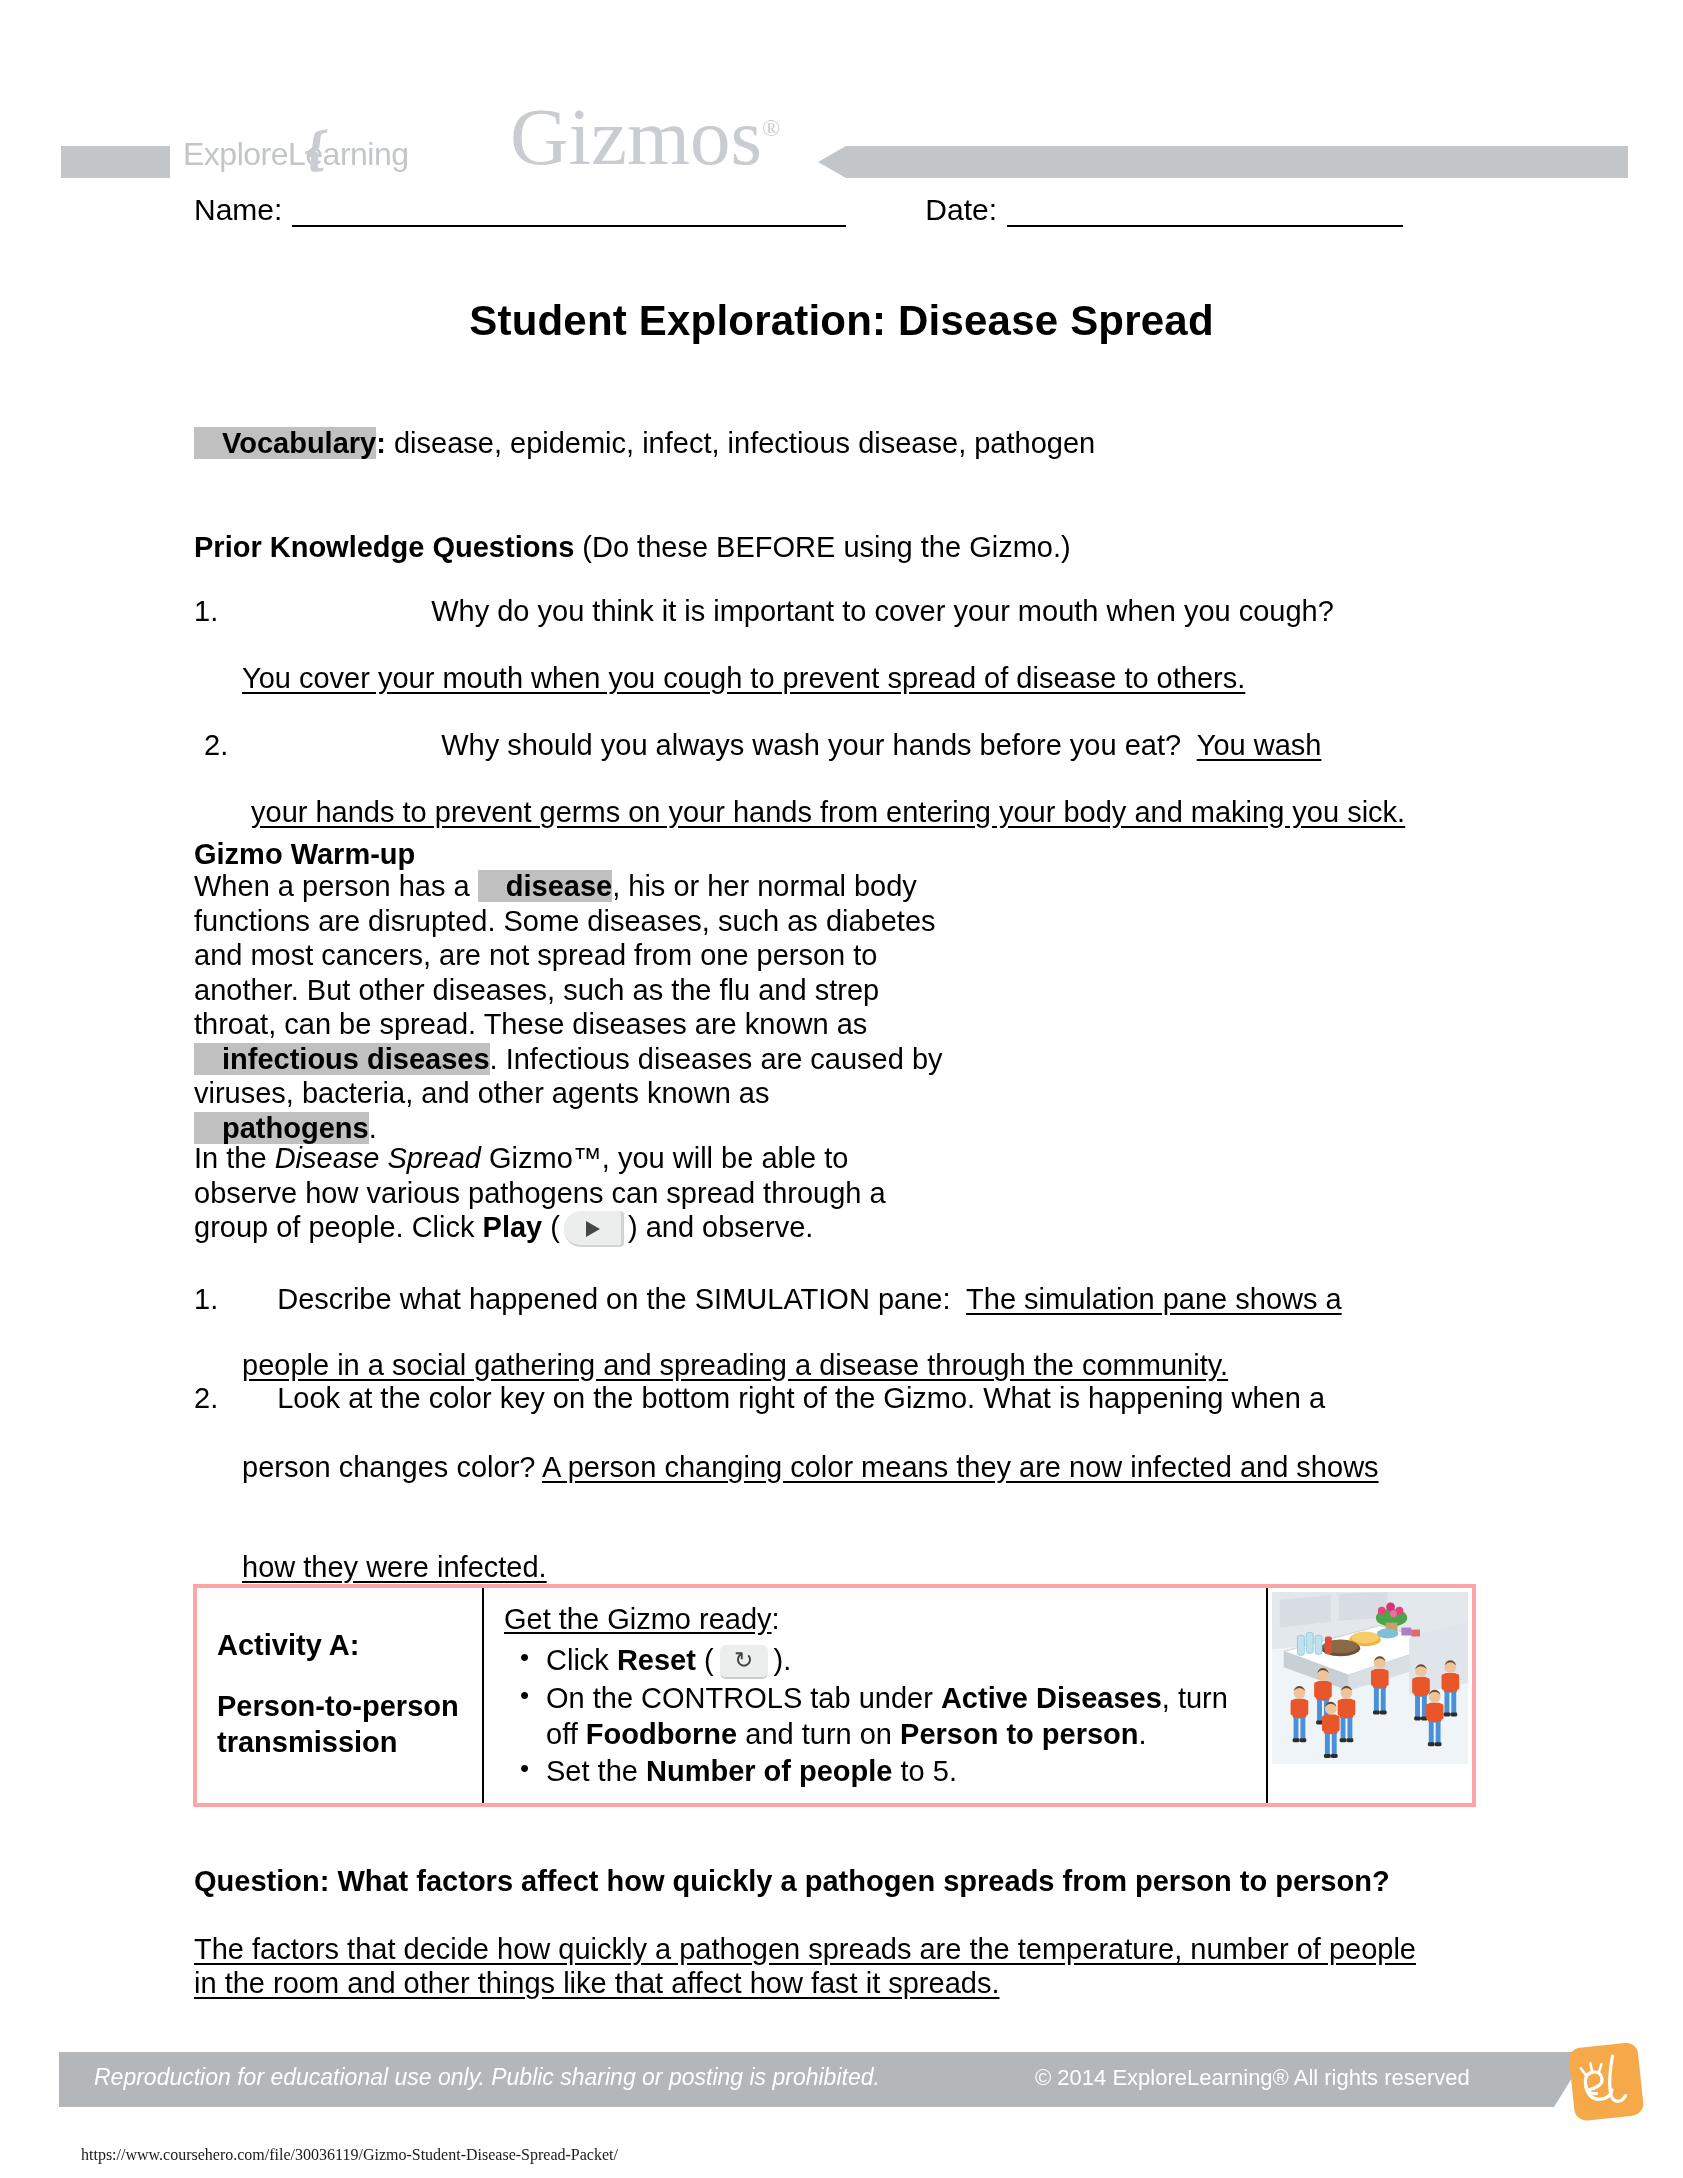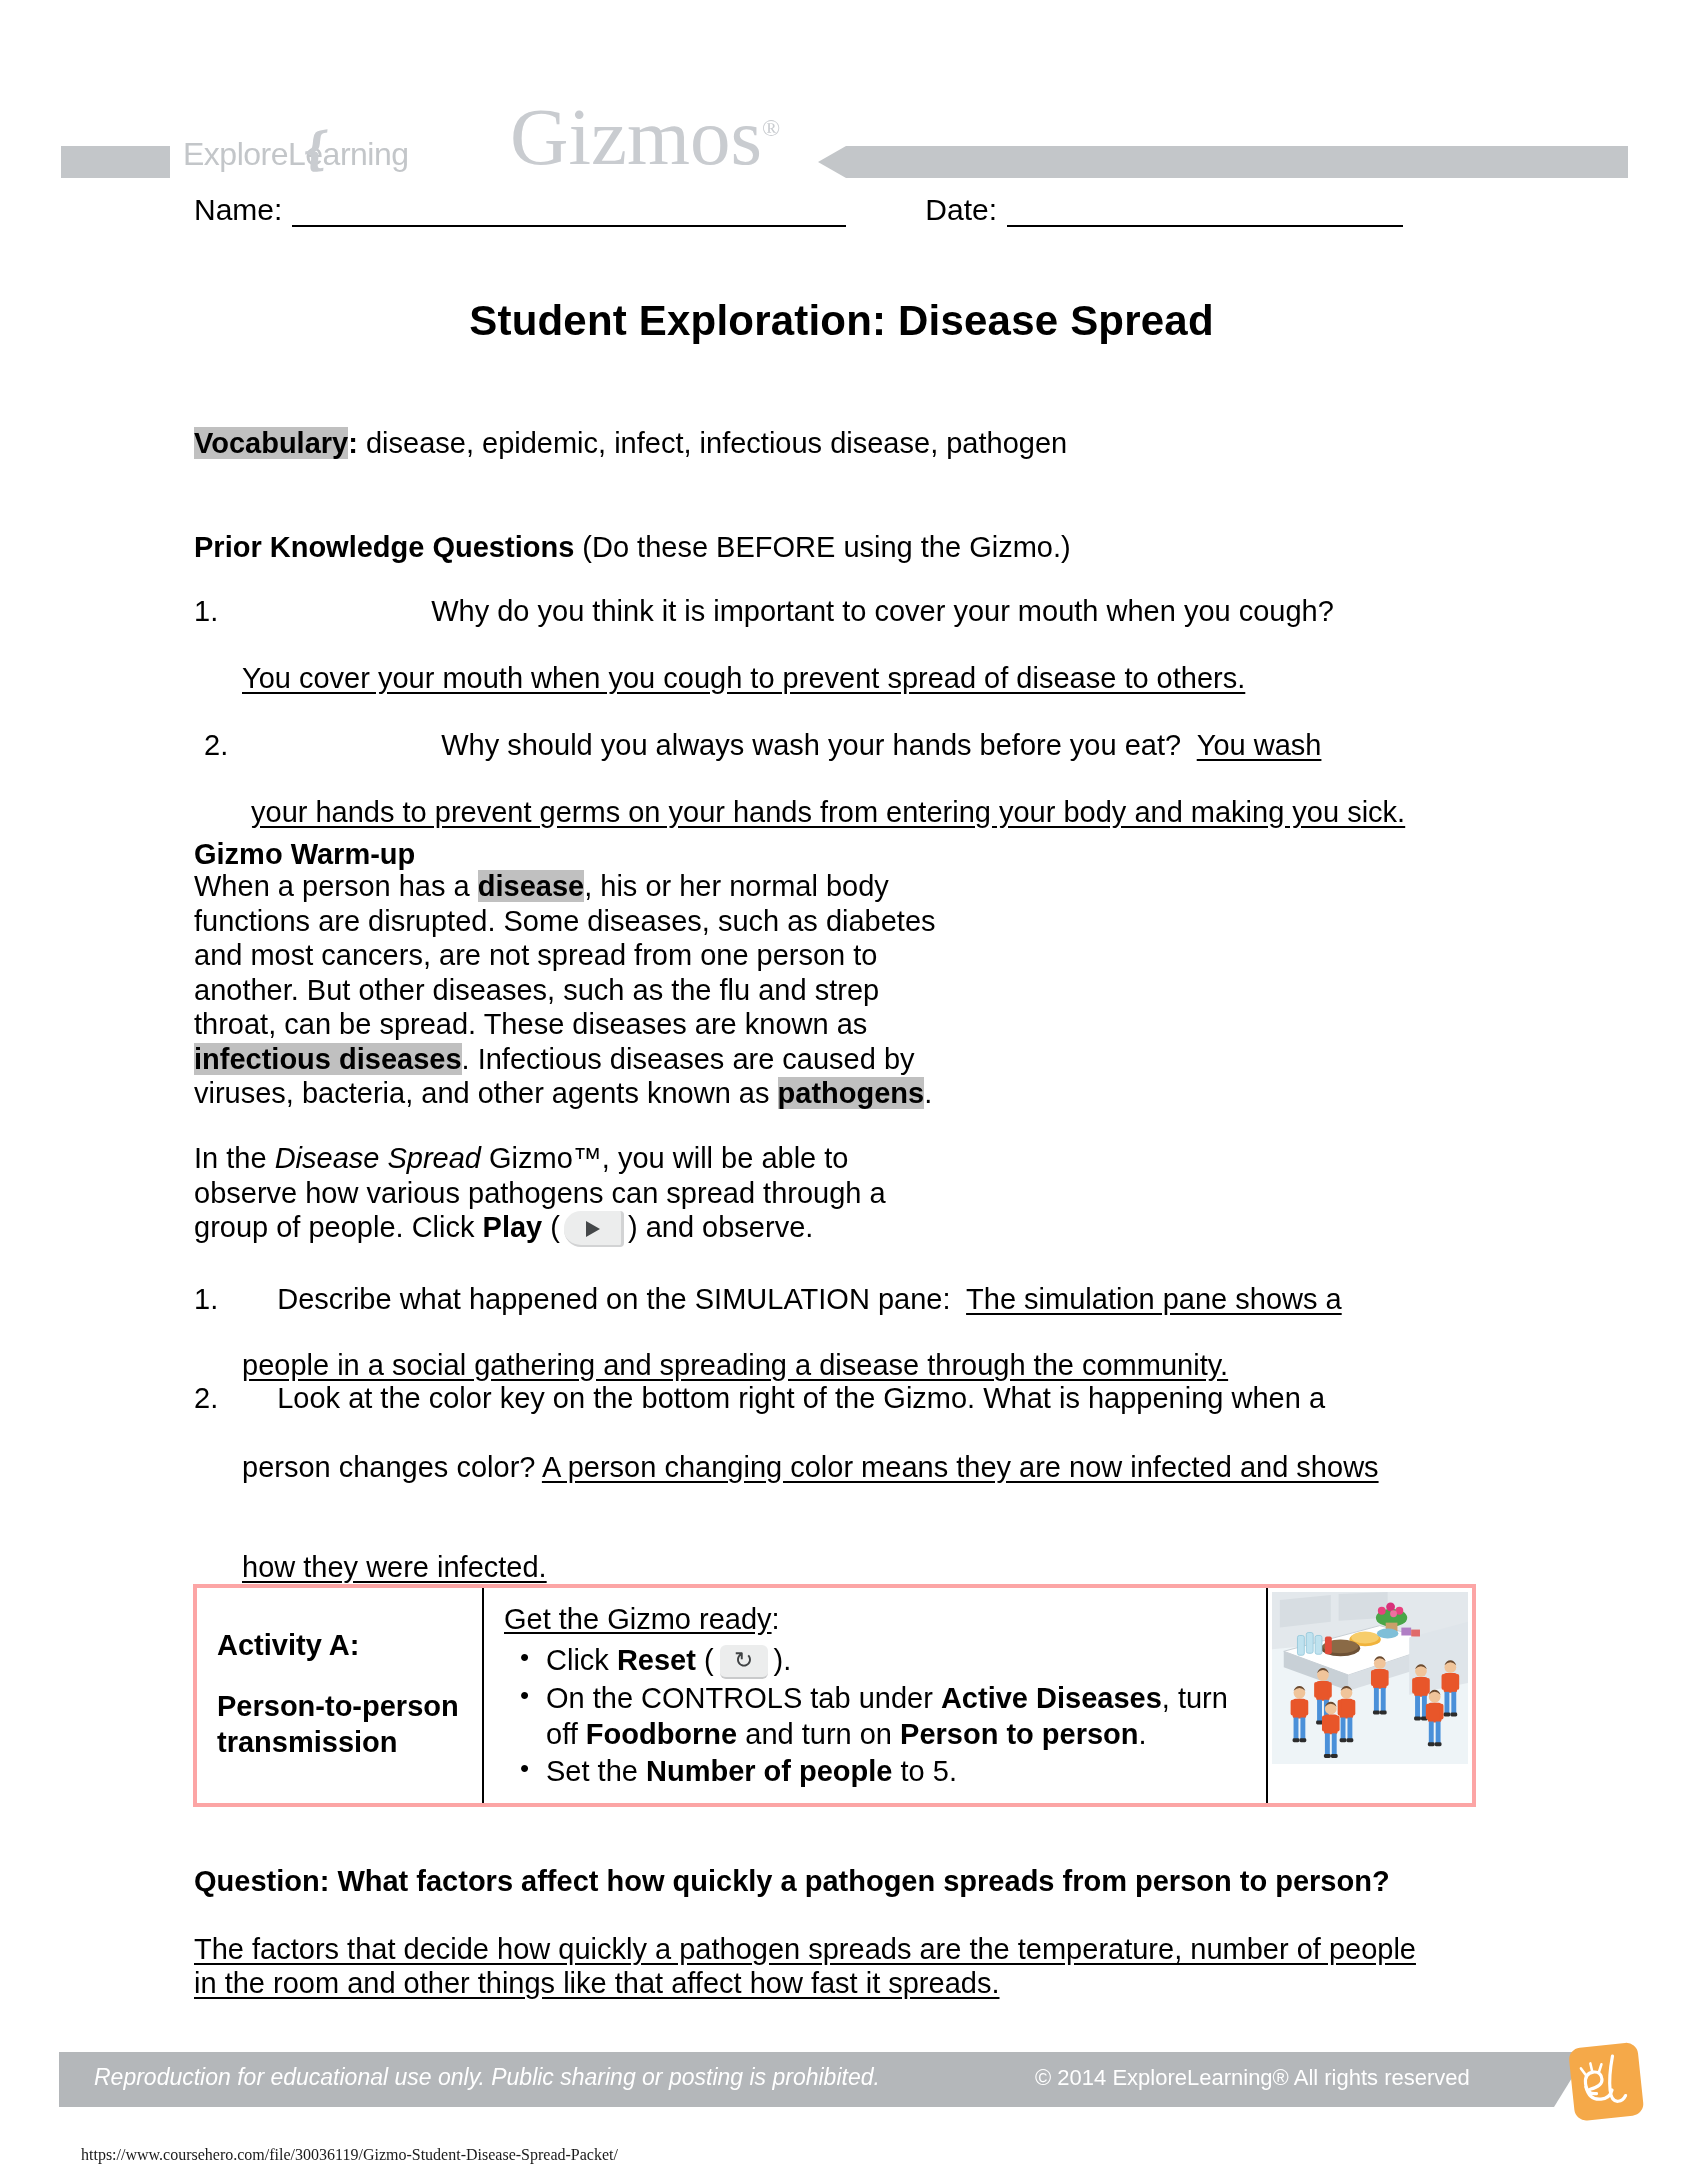--- a/index.html
+++ b/index.html
@@ -126,20 +126,21 @@
 
   .blk {
     position: absolute;
     font-size: 29px;
     line-height: 1.19;
   }
 
   .hl {
     background: #c0c0c0;
     font-weight: bold;
+    padding-left: 28px;
   }
   .bold { font-weight: bold; }
   .ital { font-style: italic; }
   .ul-ans {
     text-decoration: underline;
     text-underline-offset: 4px;
     margin-top: 33px;
   }
 
   

